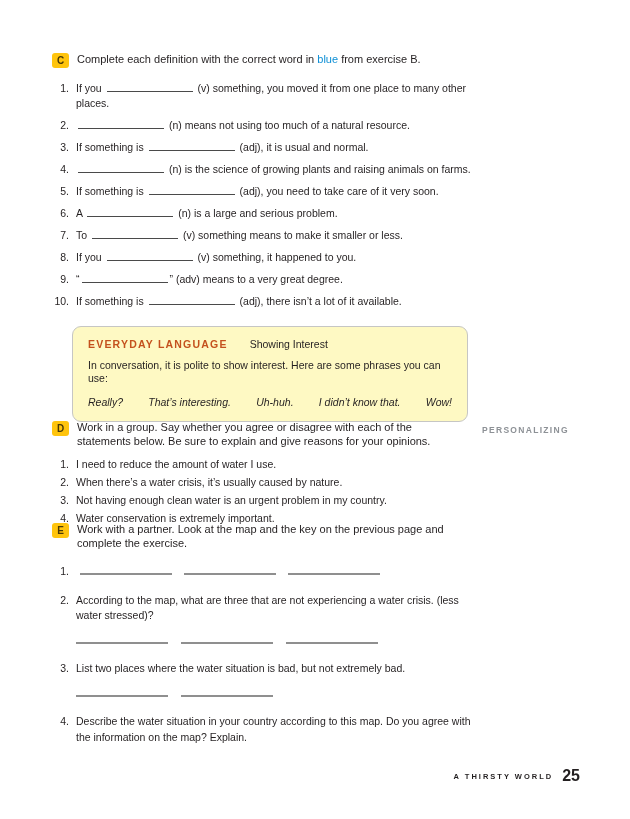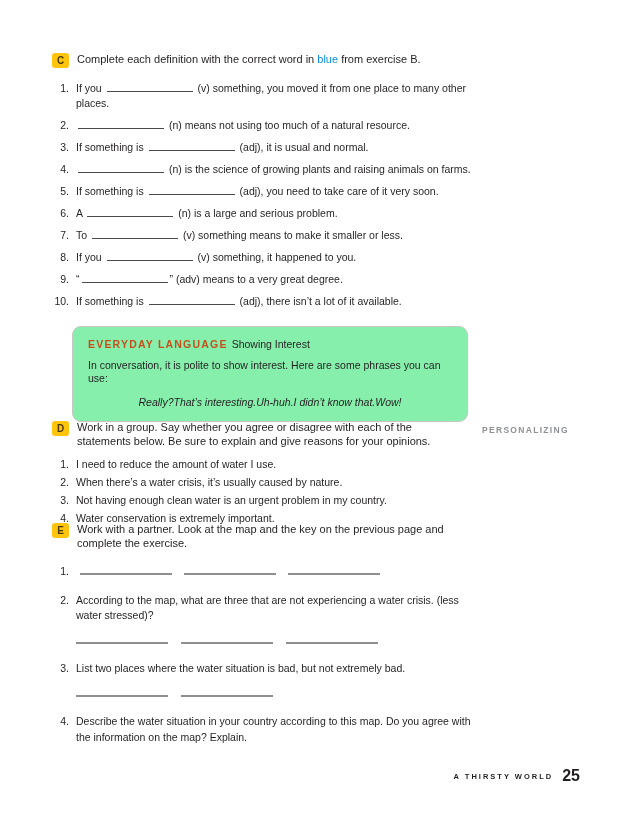--- a/index.html
+++ b/index.html
@@ -31,28 +31,28 @@
   .section-c { position:absolute; left:52px; top:52px; width:430px; }
   .section-c .item { margin-bottom:7px; }
   .blank-c {
     display:inline-block; width:86px; height:9px;
     border-bottom:1px solid #4a4a4a; margin:0 2px;
   }
 
   
   .el-box {
     position:absolute; left:72px; top:326px; width:364px;
-    background:#86efac; border:1px solid #c6c6c4; border-radius:9px;
+    background:#fef9c3; border:1px solid #c6c6c4; border-radius:9px;
     padding:11px 15px 13px;
   }
   .el-title-row { display:flex; align-items:baseline; }
   .el-title { color:#C4511D; font-weight:bold; font-size:10.5px; letter-spacing:1.2px; }
-  .el-sub { font-size:10.5px; margin-left:4px; }
+  .el-sub { font-size:10.5px; margin-left:22px; }
   .el-body { font-size:10.5px; margin-top:9px; line-height:13px; }
-  .el-phrases { display:flex; justify-content:center; font-style:italic; font-size:10.5px; margin-top:11px; }
+  .el-phrases { display:flex; justify-content:space-between; font-style:italic; font-size:10.5px; margin-top:11px; }
 
   
   .side-label {
     position:absolute; font-size:8.5px; font-weight:bold;
     letter-spacing:1.3px; color:#8D9196; line-height:14px; width:140px;
   }
   .side-d { left:482px; top:423px; }
   .side-e { left:482px; top:527px; }
 
   

